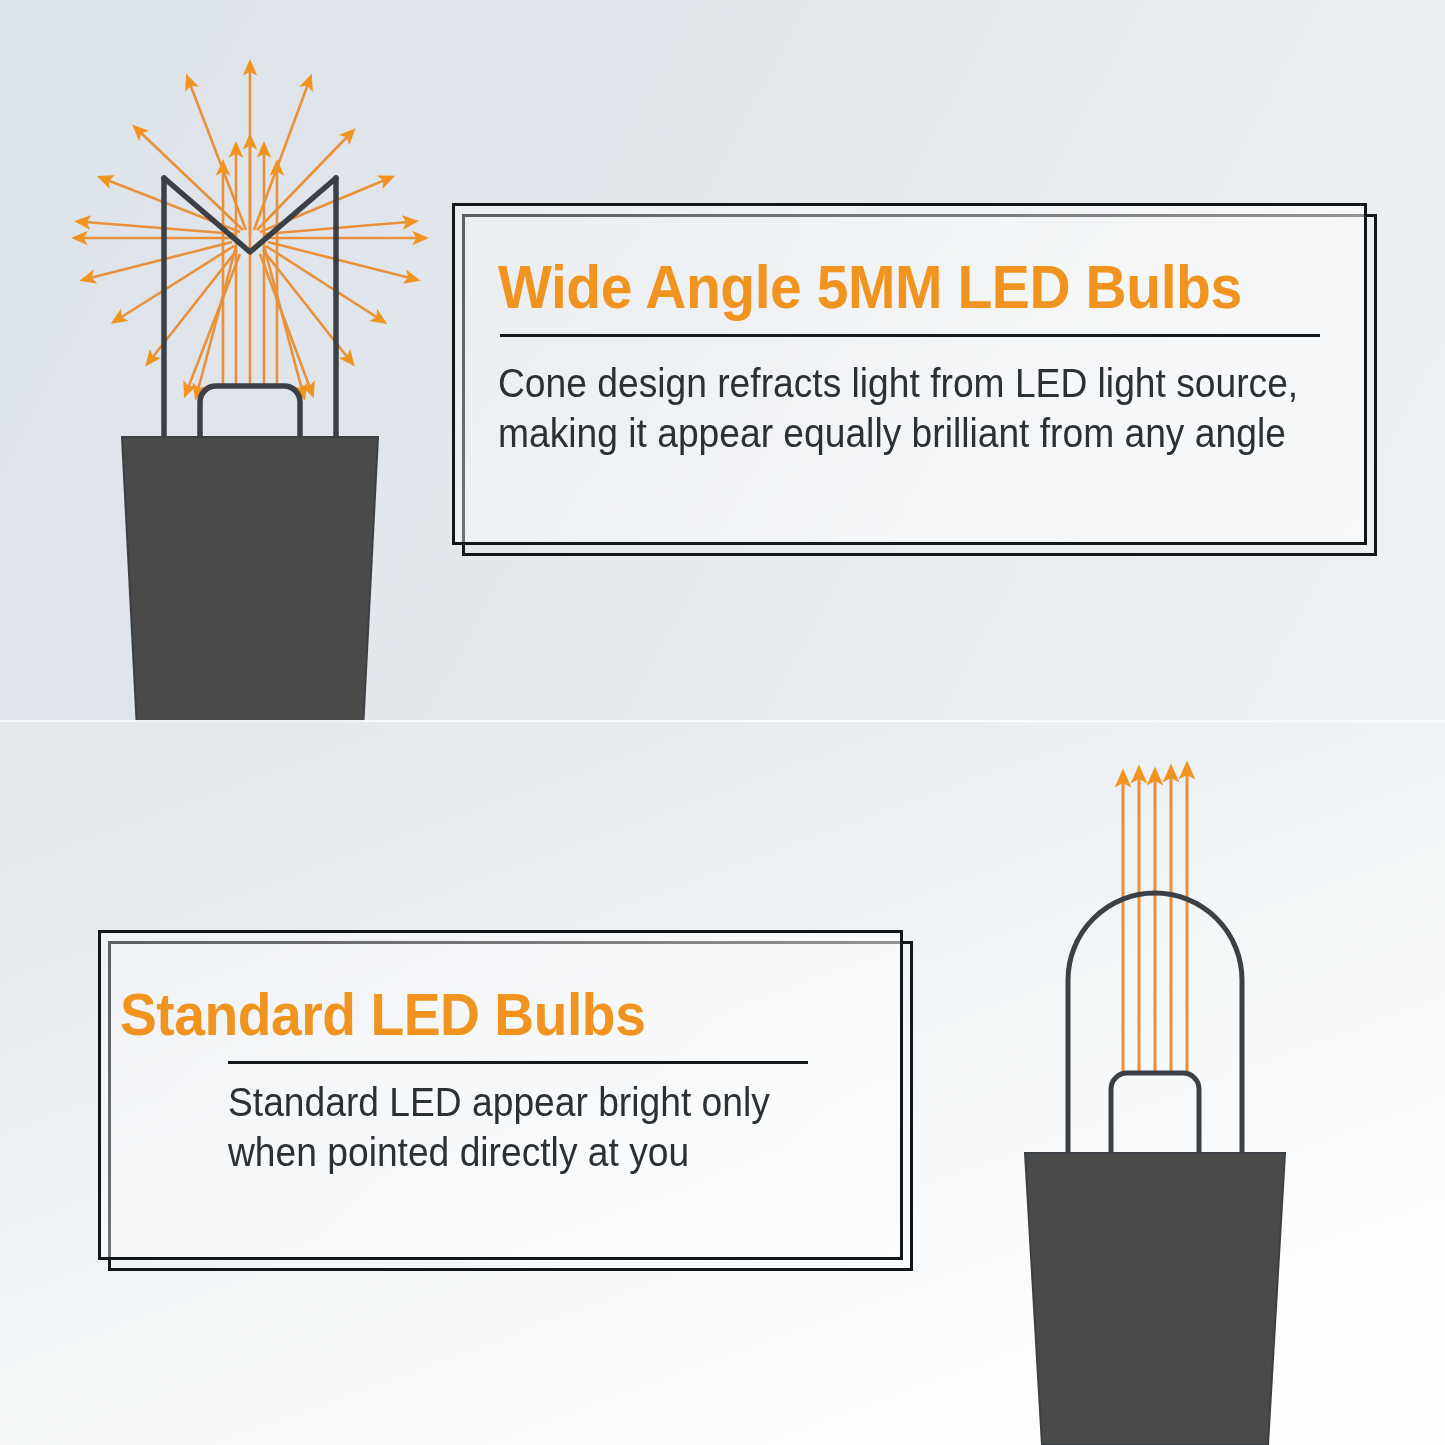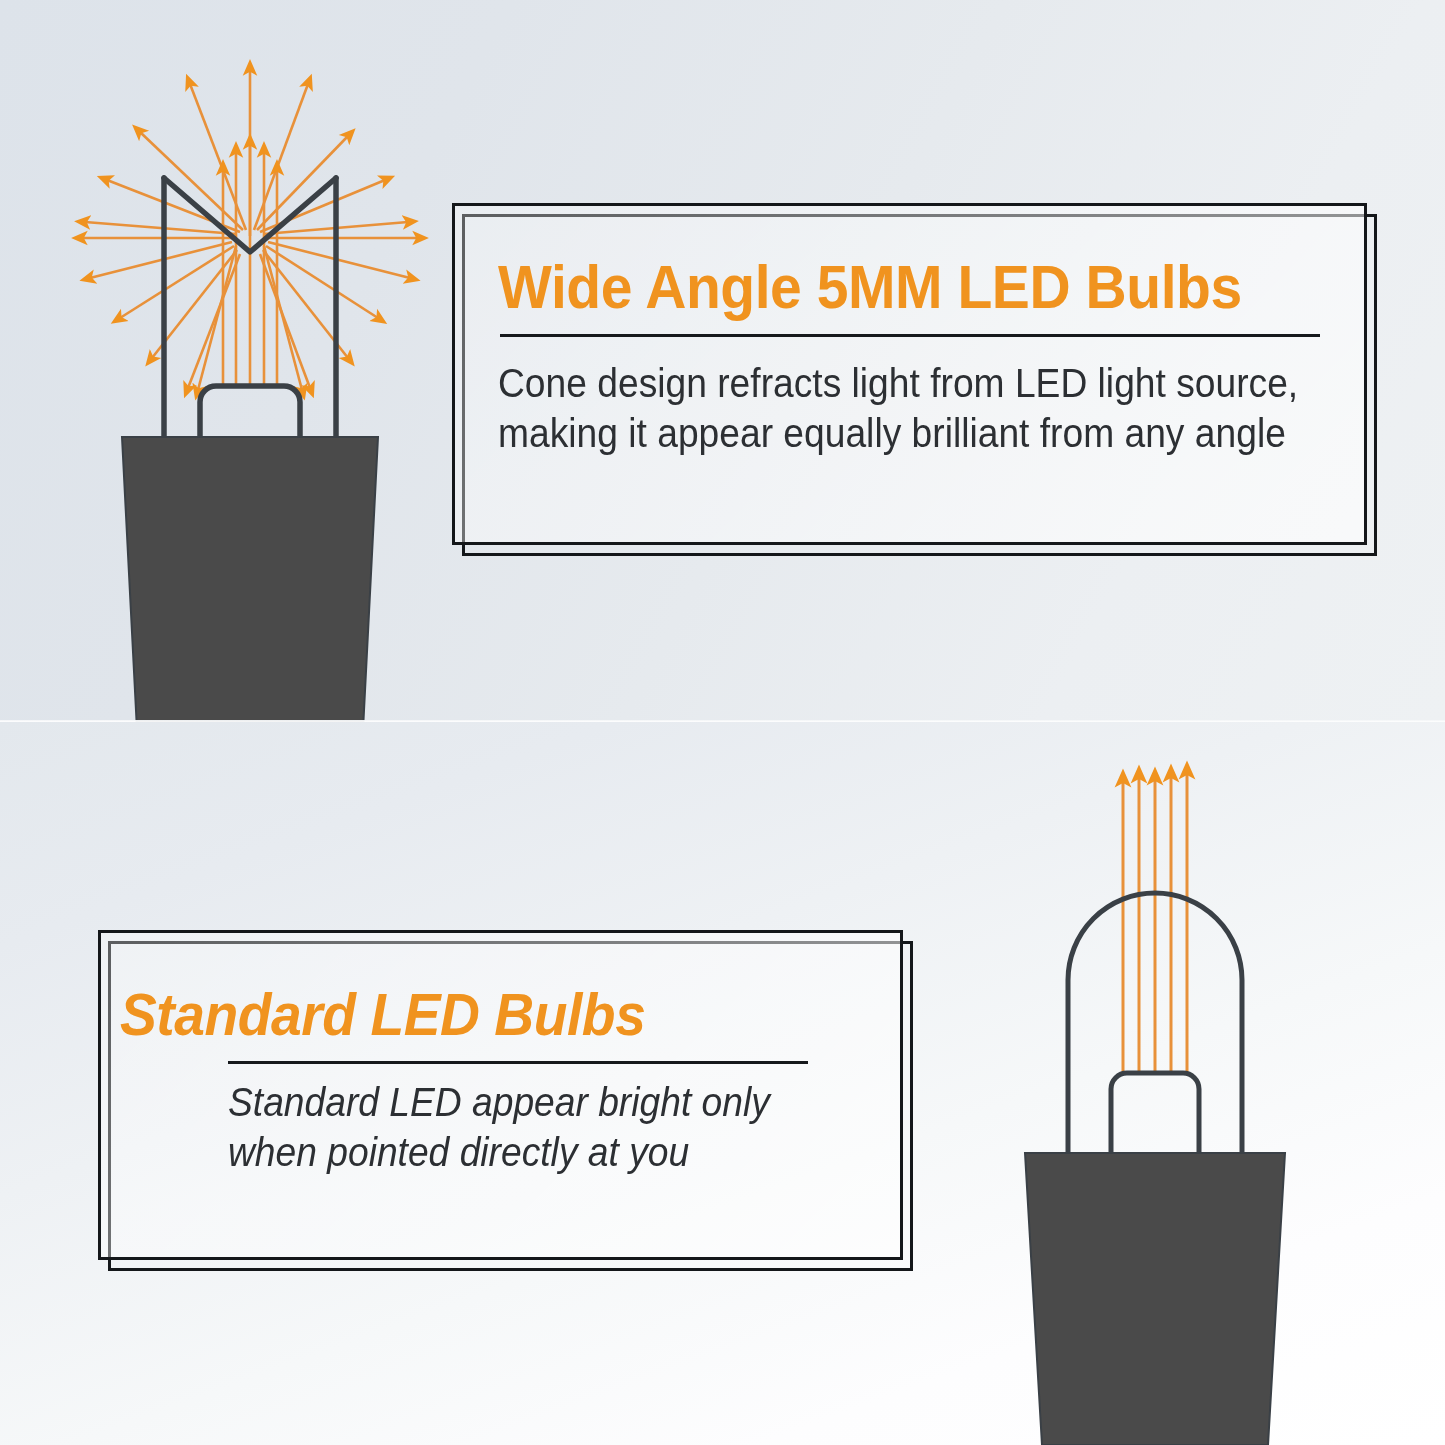--- a/index.html
+++ b/index.html
@@ -40,21 +40,21 @@
     background:linear-gradient(135deg,rgba(255,255,255,.30),rgba(255,255,255,.62));
   }
   .callout .inner{
     position:absolute;left:0;top:0;width:100%;height:100%;
     box-sizing:border-box;display:flex;flex-direction:column;justify-content:flex-start;border-radius:16px;
   }
 
   #callout-wide{left:452px;top:203px;width:915px;height:342px;}
   #callout-wide .inner{padding:52px 46px 0 46px;}
   #callout-std{left:98px;top:930px;width:805px;height:330px;}
-  #callout-std .inner{padding:54px 16px 0 0;font-style:italic;}
+  #callout-std .inner{padding:54px 16px 0 0;}
 
   .headline{
     color:#f0931f;
     font-weight:700;
     letter-spacing:-0.5px;
     line-height:1.02;
     transform:scaleX(.92);
     transform-origin:left center;
     white-space:nowrap;
   }

